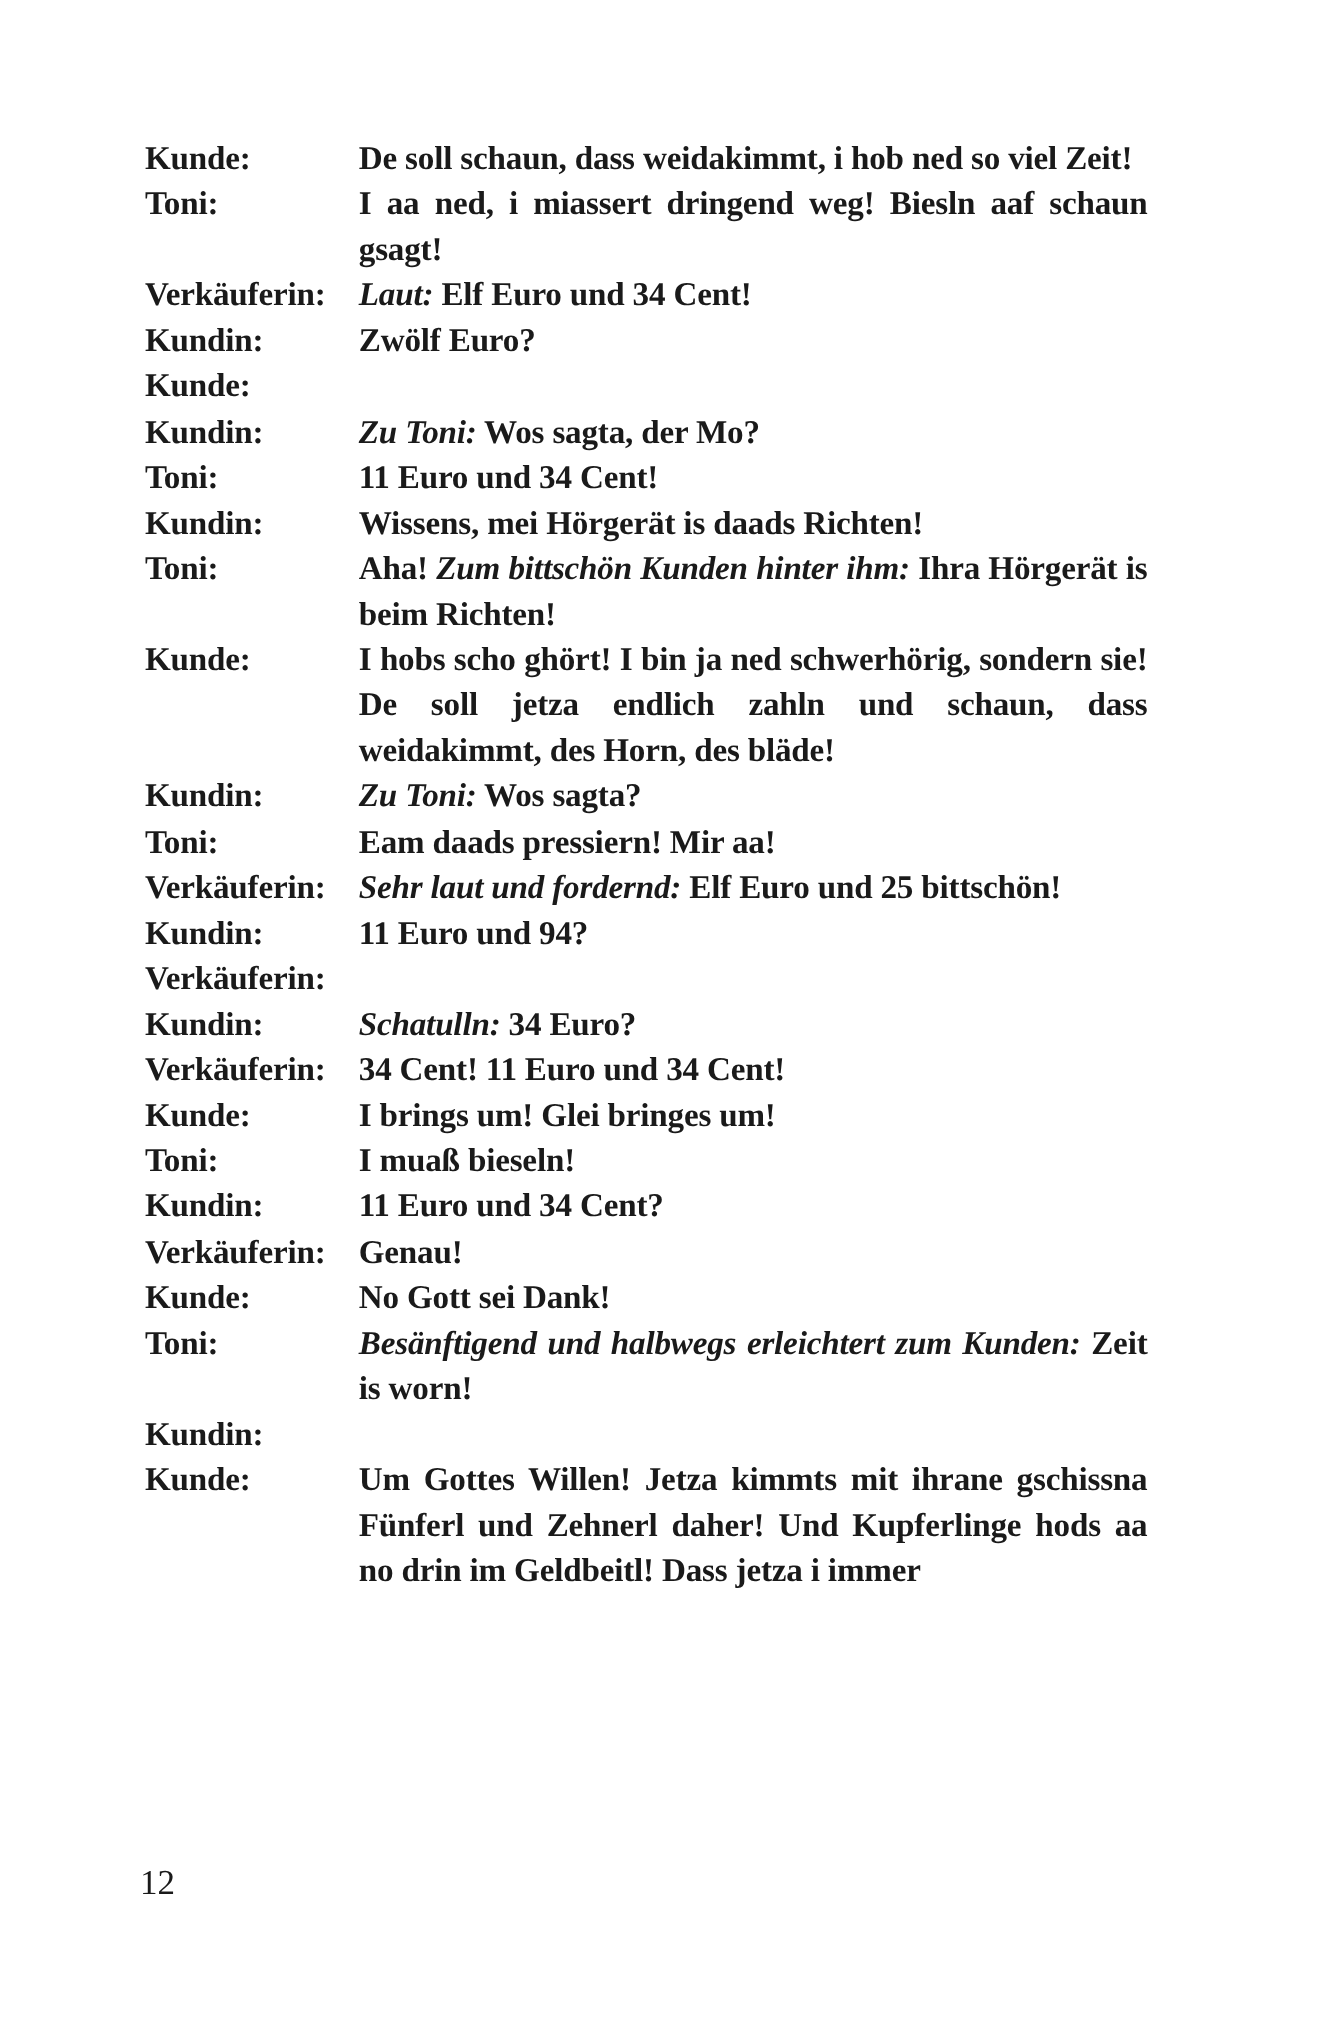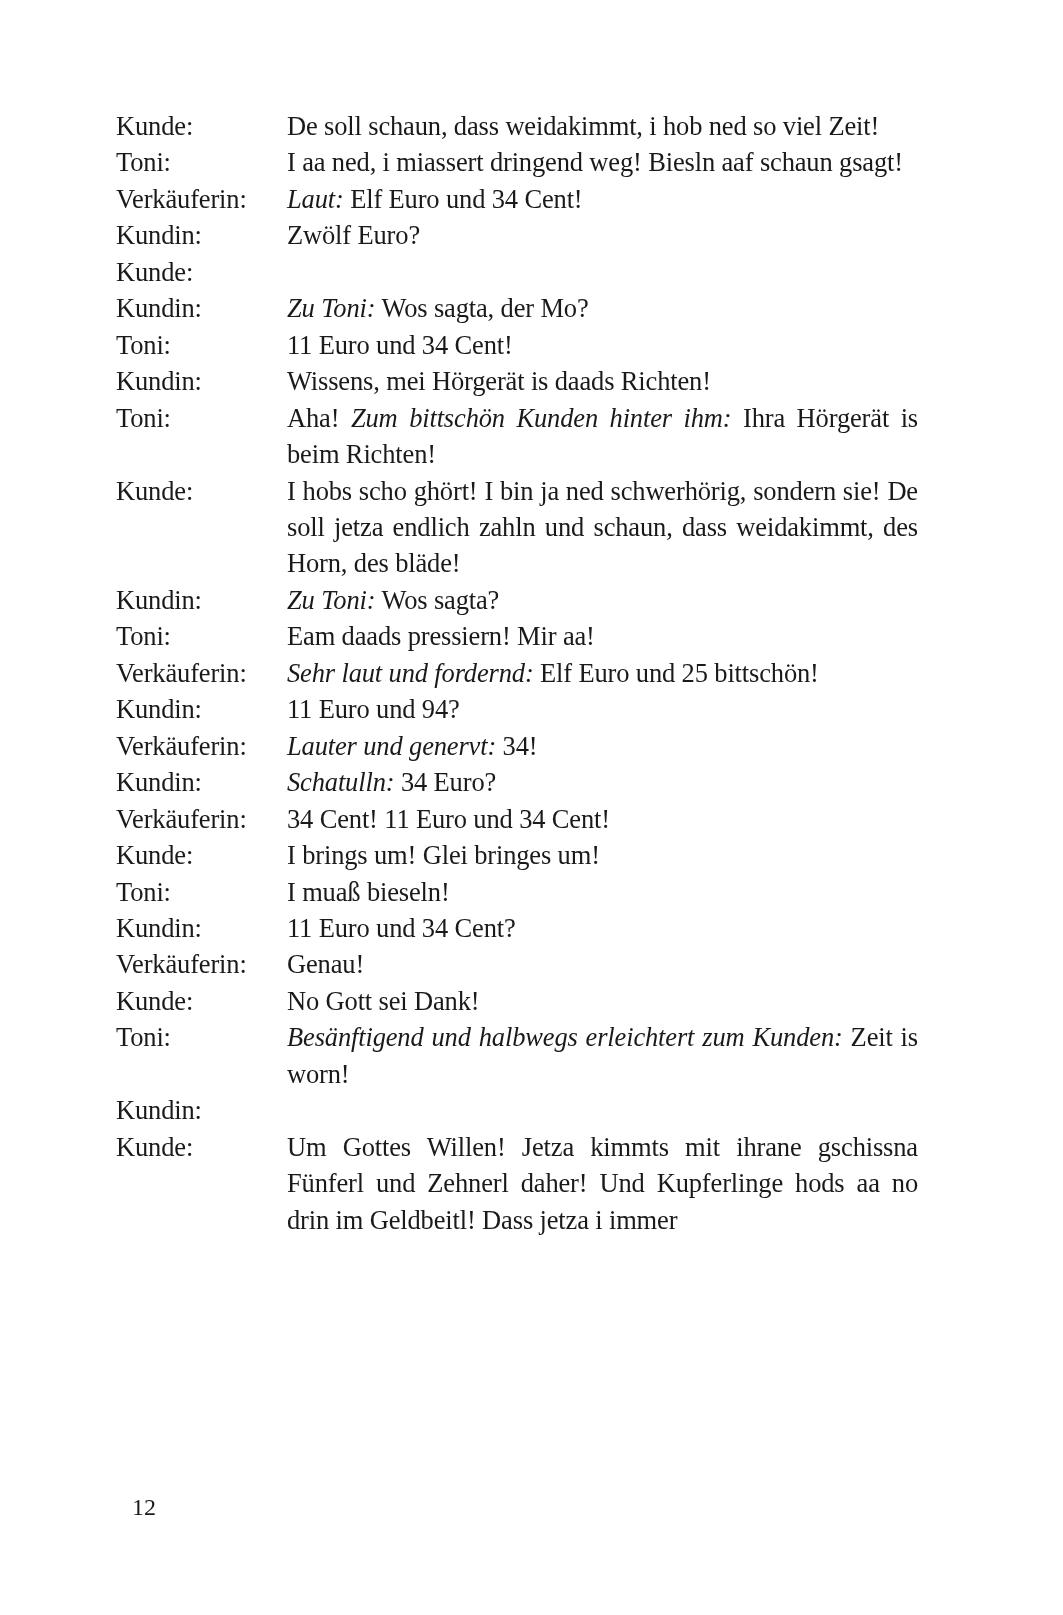--- a/index.html
+++ b/index.html
@@ -26,40 +26,41 @@
       left: 116px;
       top: 108px;
       width: 802px;
     }
     .line {
       display: flex;
       align-items: flex-start;
       font-size: 26.5px;
       line-height: 36.45px;
       letter-spacing: -0.15px;
+      font-weight: bold;
     }
     .speaker {
       flex: 0 0 171px;
       width: 171px;
       white-space: nowrap;
     }
     .speech {
       flex: 1 1 auto;
       width: 631px;
       text-align: justify;
       hyphens: manual;
     }
     .speech .dir {
       font-style: italic;
     }
     .page-number {
       position: absolute;
-      left: 132px;
+      left: 112px;
       top: 1492px;
-      font-size: 24px;
+      font-size: 28px;
       line-height: 30px;
       font-family: "Liberation Serif", "DejaVu Serif", serif;
     }
   </style>
 </head>
 <body>
 
 <div class="page">
   <div class="script" id="script">
       <div class="line">
@@ -112,21 +113,20 @@
       <div class="line">
         <div class="speaker">Verkäuferin:</div>
         <div class="speech"><span class="dir">Sehr laut und fordernd:</span><span> Elf Euro und 25 bittschön!</span></div>
       </div>
       <div class="line">
         <div class="speaker">Kundin:</div>
         <div class="speech"><span>11 Euro und 94?</span></div>
       </div>
       <div class="line">
         <div class="speaker">Verkäuferin:</div>
-        <div class="speech"><span class="dir">Lauter und genervt:</span><span> 34!</span></div>
       </div>
       <div class="line">
         <div class="speaker">Kundin:</div>
         <div class="speech"><span class="dir">Schatulln:</span><span> 34 Euro?</span></div>
       </div>
       <div class="line">
         <div class="speaker">Verkäuferin:</div>
         <div class="speech"><span>34 Cent! 11 Euro und 34 Cent!</span></div>
       </div>
       <div class="line">

